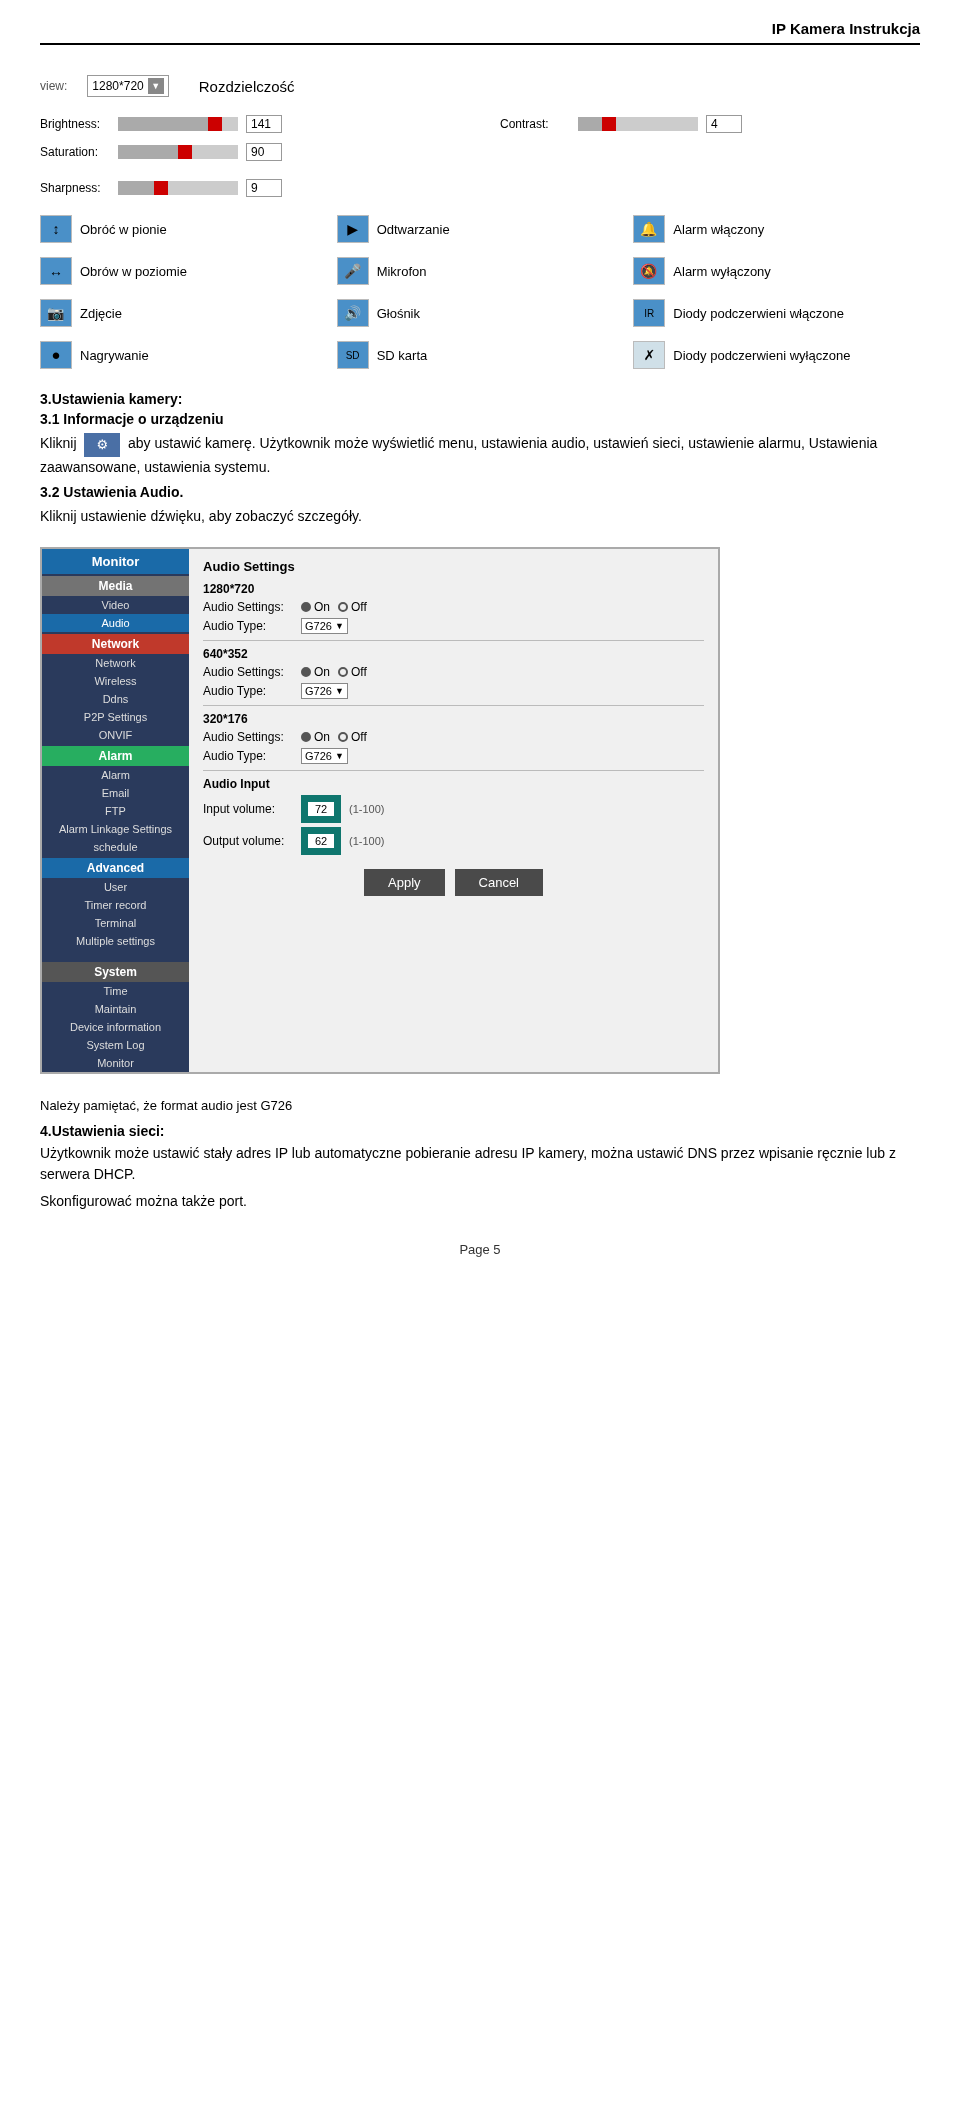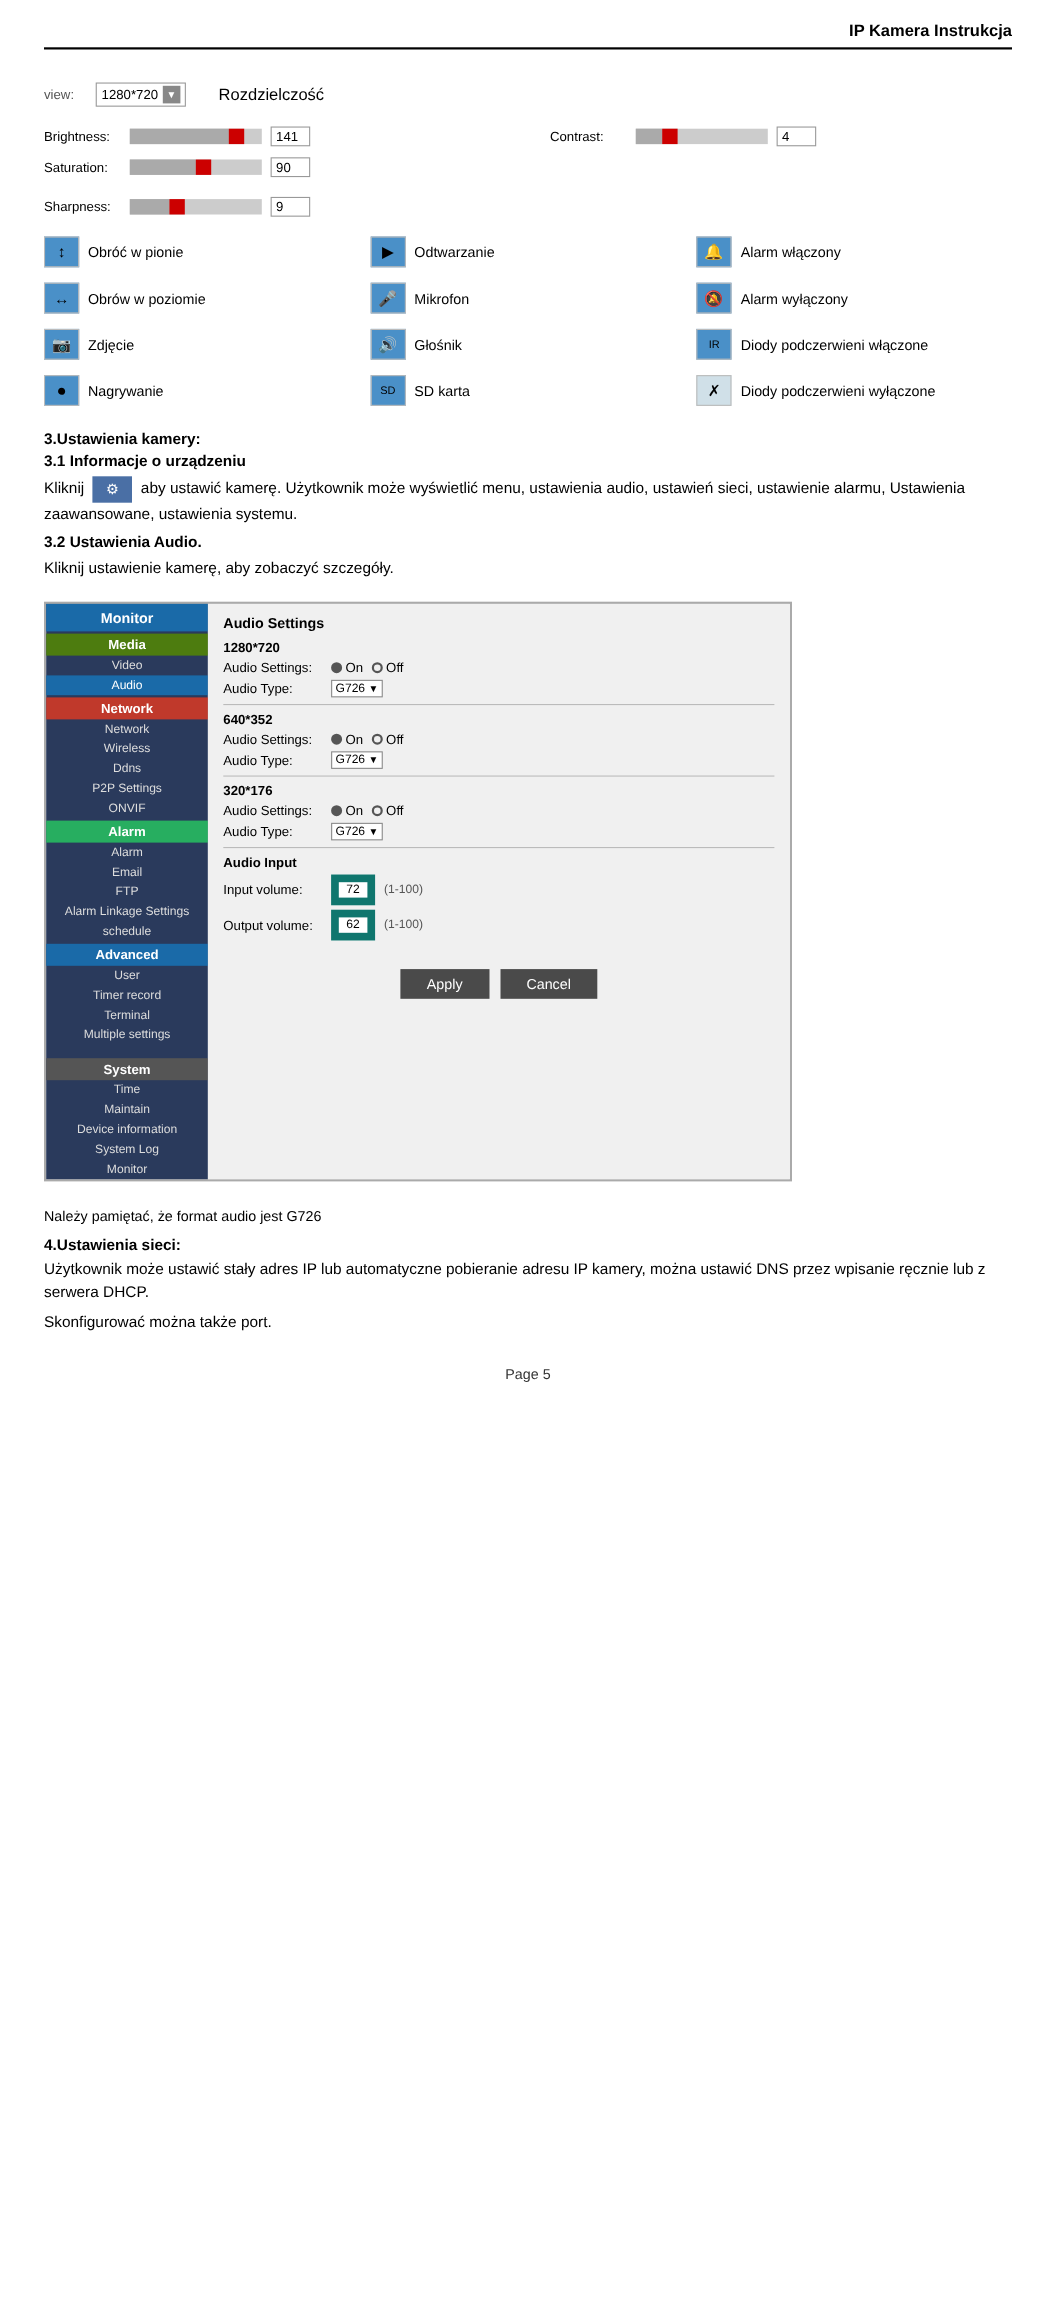--- a/index.html
+++ b/index.html
@@ -279,21 +279,21 @@
     .audio-divider {
       border: none;
       border-top: 1px solid #bbb;
       margin: 6px 0;
     }
 
     
     .btn-row {
       display: flex;
       gap: 10px;
-      margin-top: 26px;
+      margin-top: 14px;
       justify-content: center;
     }
     .btn-apply {
       background: #4a4a4a;
       color: #fff;
       border: none;
       padding: 6px 24px;
       font-size: 13px;
       cursor: pointer;
     }
@@ -454,30 +454,30 @@
 
 <div class="section-heading">3.Ustawienia kamery:</div>
 <div class="sub-heading">3.1 Informacje o urządzeniu</div>
 <div class="para">
   <span>Kliknij</span>
   <span class="gear-icon-inline">⚙</span>
   <span>aby ustawić kamerę. Użytkownik może wyświetlić menu, ustawienia audio, ustawień sieci, ustawienie alarmu, Ustawienia zaawansowane, ustawienia systemu.</span>
 </div>
 
 <div class="sub-heading">3.2 Ustawienia Audio.</div>
-<div class="para">Kliknij ustawienie kamerę, aby zobaczyć szczegóły.</div>
+<div class="para">Kliknij ustawienie dźwięku, aby zobaczyć szczegóły.</div>
 
 
 <div style="position:relative; display:inline-block;">
   <div class="monitor-ui">
 
     <div class="sidebar">
       <div class="sidebar-title">Monitor</div>
 
-      <div class="sidebar-group" style="background:#4d7c0f;">Media</div>
+      <div class="sidebar-group" style="background:#737373;">Media</div>
       <div class="sidebar-item">Video</div>
       <div class="sidebar-item active">Audio</div>
 
       <div class="sidebar-group" style="background:#c0392b;">Network</div>
       <div class="sidebar-item">Network</div>
       <div class="sidebar-item">Wireless</div>
       <div class="sidebar-item">Ddns</div>
       <div class="sidebar-item">P2P Settings</div>
       <div class="sidebar-item">ONVIF</div>
 

